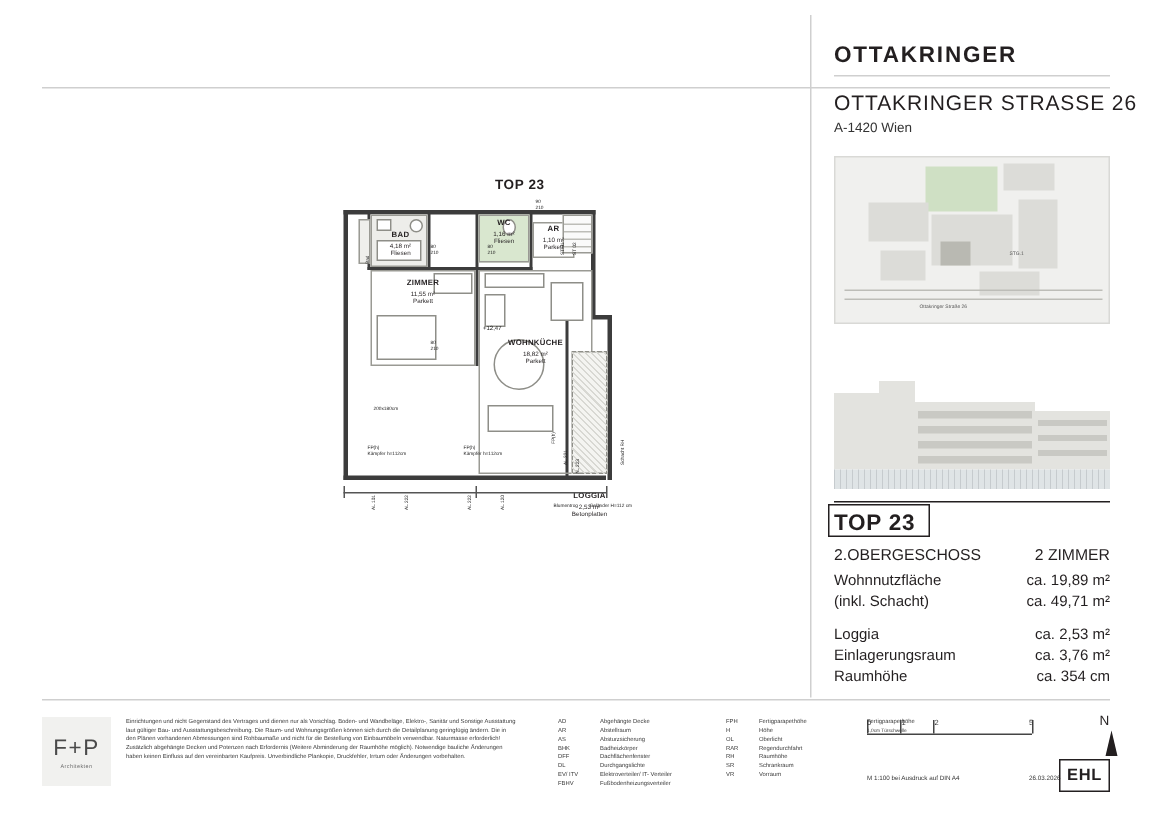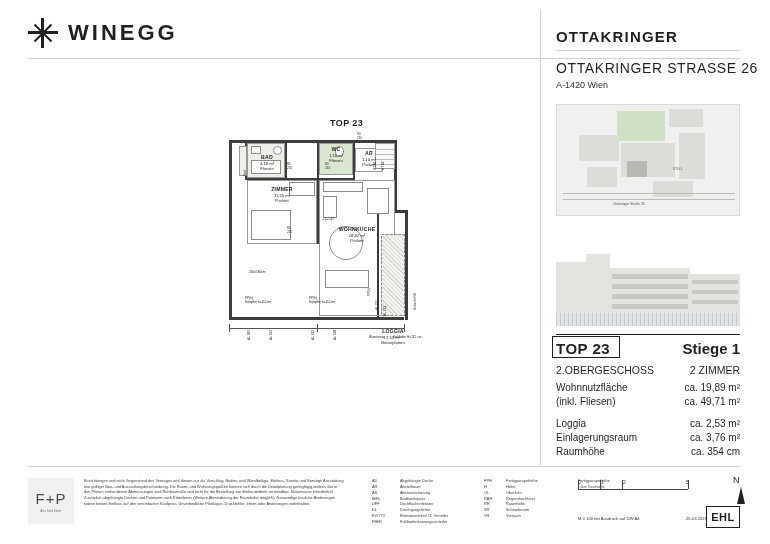--- a/index.html
+++ b/index.html
@@ -112,26 +112,20 @@
   .balcony-hatch { position:absolute;
     background:repeating-linear-gradient(45deg,#d8d8d3 0 1px,transparent 1px 3px); }
   .stair { position:absolute; border:0.5px solid #9a9a94; background:#fafafa; }
   .stair i { position:absolute; left:0; width:100%; height:1px; background:#bdbdb8; }
 </style>
 </head>
 <body>
 
 <div class="page">
 
-  <div class="logo-wrap">
-    <div class="logo-star">
-        <span></span>
-      </div>
-    <div class="logo-text">WINEGG</div>
-  </div>
   <div class="hdr-rule-top"></div>
   <div class="vert-rule"></div>
 
   <div class="title-vp">OTTAKRINGER</div>
   <div class="addr-rule"></div>
   <div class="addr1">OTTAKRINGER STRASSE 26</div>
   <div class="addr2">A-1420 Wien</div>
 
   <div class="siteplan">
     <div class="sp-green" style="left:60px;top:6px;width:48px;height:30px;"></div>
@@ -161,33 +155,32 @@
     <div class="elev-dark" style="left:136px;top:32px;width:46px;height:4px;"></div>
     <div class="elev-dark" style="left:136px;top:42px;width:46px;height:4px;"></div>
     <div class="elev-dark" style="left:136px;top:52px;width:46px;height:4px;"></div>
     <div class="elev-base"></div>
     <div class="elev-hatch"></div>
   </div>
 
   <div class="info-rule"></div>
   <div class="badge-box"></div>
   <div class="top-badge">TOP 23</div>
-  <div class="stiege">Stiege 1</div>
 
   <div class="row" style="top:364px;">
     <span class="l" style="font-size:10.5px;">2.OBERGESCHOSS</span>
     <span class="r" style="font-size:10.5px;">2 ZIMMER</span>
   </div>
 
   <div class="row" style="top:382px;">
     <span class="l">Wohnnutzfläche</span>
     <span class="r">ca. 19,89 m²</span>
   </div>
   <div class="row" style="top:396px;">
-    <span class="l">(inkl. Fliesen)</span>
+    <span class="l">(inkl. Schacht)</span>
     <span class="r">ca. 49,71 m²</span>
   </div>
   <div class="row" style="top:418px;">
     <span class="l">Loggia</span>
     <span class="r">ca. 2,53 m²</span>
   </div>
   <div class="row" style="top:432px;">
     <span class="l">Einlagerungsraum</span>
     <span class="r">ca. 3,76 m²</span>
   </div>

